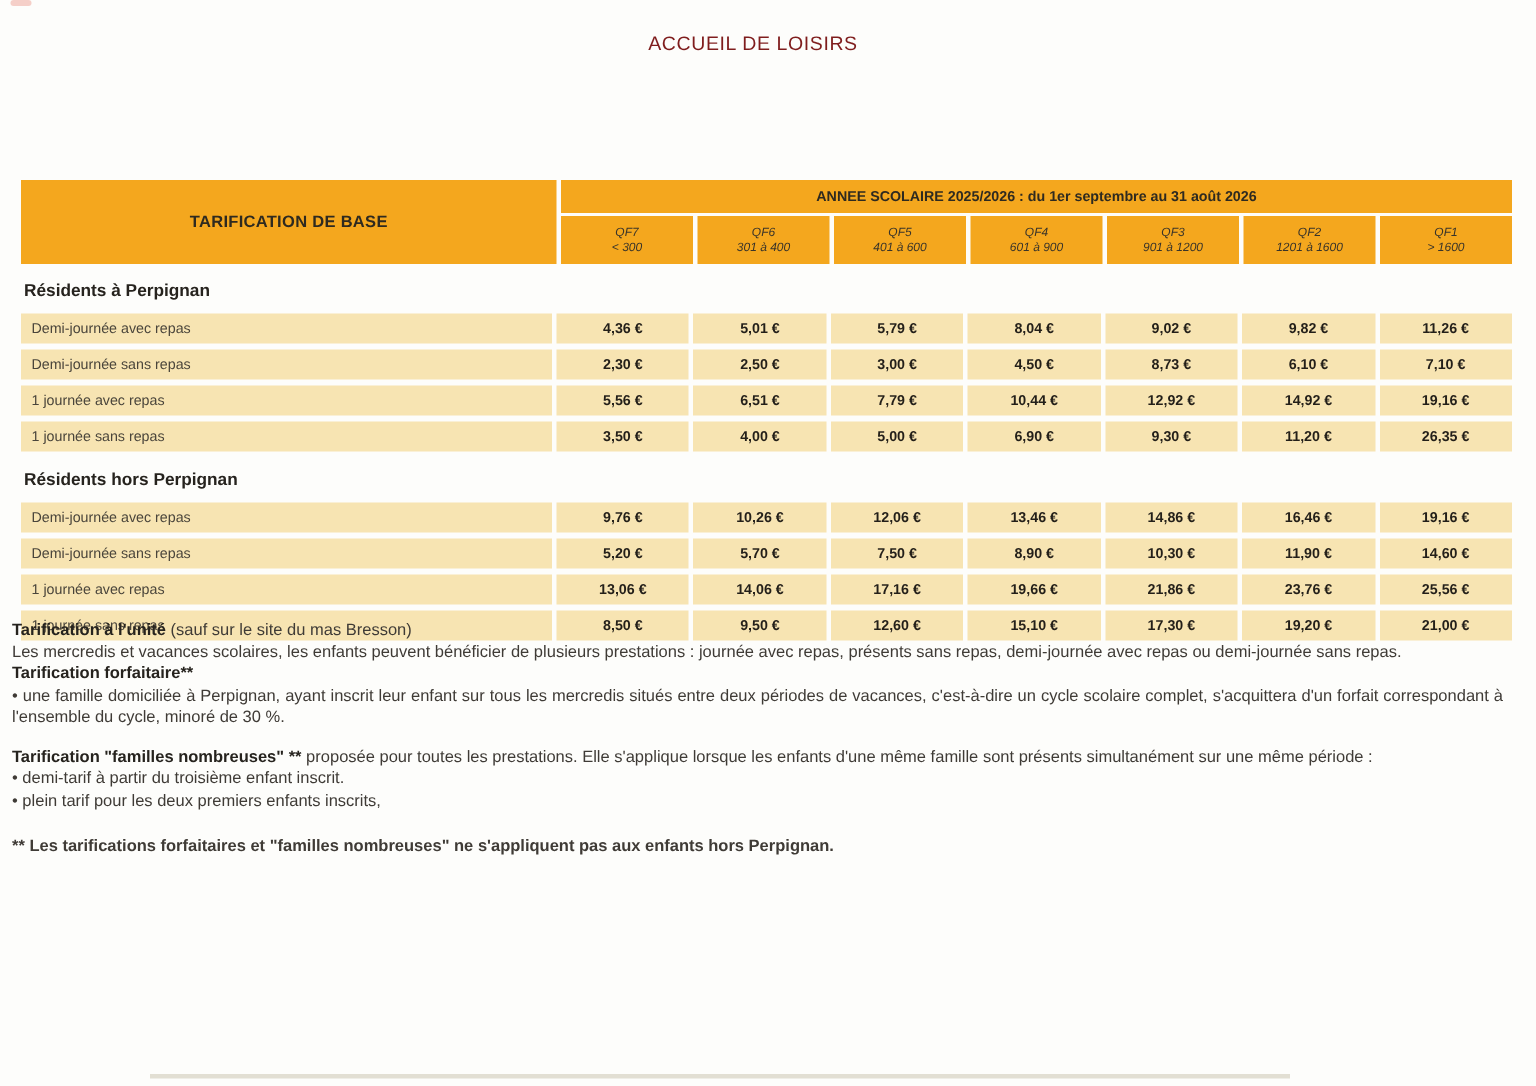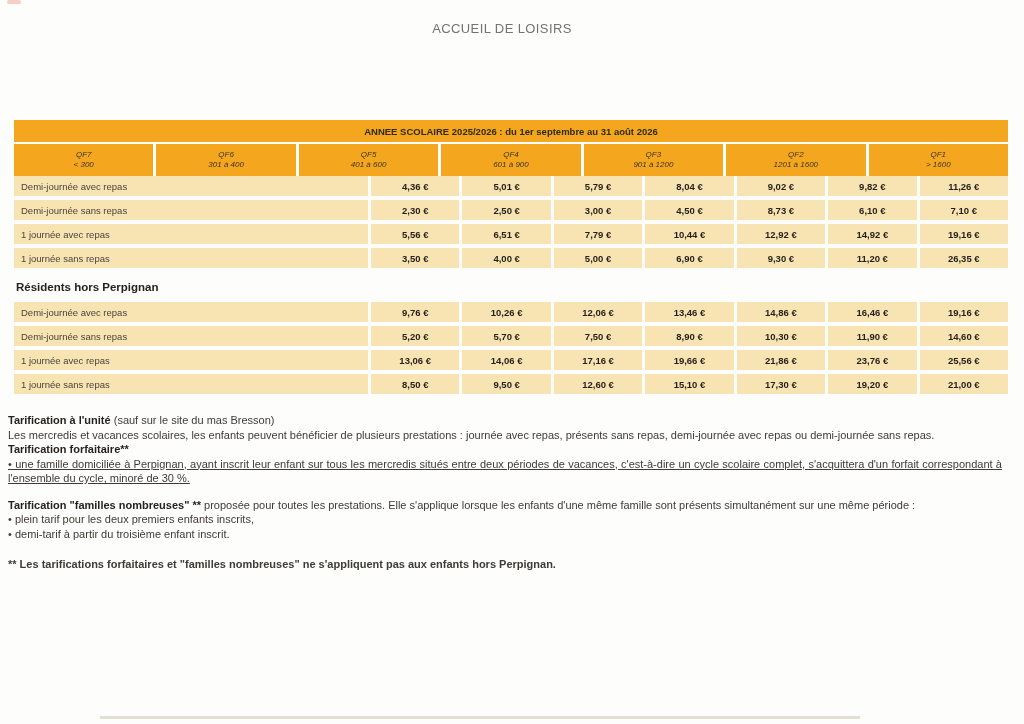--- a/index.html
+++ b/index.html
@@ -9,21 +9,21 @@
     background:#fdfdfb;
     font-family:"Liberation Sans",sans-serif;
     overflow:hidden;
     margin:0 auto;
     color:#3f3b36;
   }
   .doc-title{
     position:absolute;top:21px;left:0;width:1004px;
     text-align:center;
     font-size:13px;letter-spacing:.4px;
-    color:#737373;
+    color:#7f1d1d;
   }
   
   .tariff-table{position:absolute;left:14px;top:120px;width:994px;}
   .thead{display:flex;height:56px;}
   .base-cell{
     width:357px;margin-right:3px;
     background:var(--orange);
     display:flex;align-items:center;justify-content:center;
     font-weight:bold;font-size:11px;color:#2e2a20;letter-spacing:.2px;
   }
@@ -57,21 +57,21 @@
     display:flex;align-items:center;justify-content:center;
     font-weight:bold;font-size:9.5px;color:#231f19;
   }
   
   .notes{
     position:absolute;left:8px;top:413px;width:994px;
     font-size:11px;line-height:14.5px;color:#3f3b36;
   }
   .notes b{color:#26231e;}
   .n2-title{}
-  .n2-body{text-align:justify;text-decoration:underline;}
+  .n2-body{text-align:justify;}
   .n3-para{margin-top:12px;}
   .footnote{margin-top:16px;font-weight:bold;}
   
   .smudge-topleft{
     position:absolute;left:7px;top:0;width:14px;height:4px;
     background:rgba(236,150,138,.45);border-radius:2px;
   }
   .scan-strip-bottom{
     position:absolute;left:100px;top:716px;width:760px;height:3px;
     background:rgba(176,166,138,.35);
@@ -81,20 +81,21 @@
 <body>
 
 <div class="sheet" style="--orange: #F4A71E; --amber: #F7E4B2;">
 
   <div class="smudge-topleft"></div>
 
   <div class="doc-title">ACCUEIL DE LOISIRS</div>
 
   <div class="tariff-table">
     <div class="thead">
+      <div class="base-cell">TARIFICATION DE BASE</div>
       <div class="thead-right">
         <div class="year-cell">ANNEE SCOLAIRE 2025/2026 : du 1er septembre au 31 août 2026</div>
         <div class="qf-row">
             <div class="qf-cell">
               <div>QF7</div>
               <div>&lt; 300</div>
             </div>
             <div class="qf-cell">
               <div>QF6</div>
               <div>301 à 400</div>
@@ -116,20 +117,21 @@
               <div>1201 à 1600</div>
             </div>
             <div class="qf-cell">
               <div>QF1</div>
               <div>&gt; 1600</div>
             </div>
           </div>
       </div>
     </div>
     <div>
+        <div class="section-heading">Résidents à Perpignan</div>
         <div class="trow">
           <div class="lcell">Demi-journée avec repas</div>
           <div class="vcell">4,36 €</div>
           <div class="vcell">5,01 €</div>
           <div class="vcell">5,79 €</div>
           <div class="vcell">8,04 €</div>
           <div class="vcell">9,02 €</div>
           <div class="vcell">9,82 €</div>
           <div class="vcell">11,26 €</div>
         </div>
@@ -214,20 +216,20 @@
     <div>Les mercredis et vacances scolaires, les enfants peuvent bénéficier de plusieurs prestations : journée avec repas, présents sans repas, demi-journée avec repas ou demi-journée sans repas.</div>
 
     <div class="n2-title">
       <b>Tarification forfaitaire**</b>
     </div>
     <div class="n2-body">•  une famille domiciliée à Perpignan, ayant inscrit leur enfant sur tous les mercredis situés entre deux périodes de vacances, c'est-à-dire un cycle scolaire complet, s'acquittera d'un forfait correspondant  à l'ensemble du cycle, minoré de 30 %.</div>
 
     <div class="n3-para">
       <b>Tarification "familles nombreuses" **</b><span> proposée pour toutes les prestations. Elle s'applique lorsque les enfants d'une même famille sont présents simultanément sur une même période :</span>
     </div>
+    <div>•  demi-tarif à partir du troisième enfant inscrit.</div>
     <div>•  plein tarif pour les deux premiers enfants inscrits,</div>
-    <div>•  demi-tarif à partir du troisième enfant inscrit.</div>
 
     <div class="footnote">** Les tarifications forfaitaires et "familles nombreuses" ne s'appliquent pas aux enfants hors Perpignan.</div>
   </div>
 
   <div class="scan-strip-bottom"></div>
 </div>
 
 </body></html>

